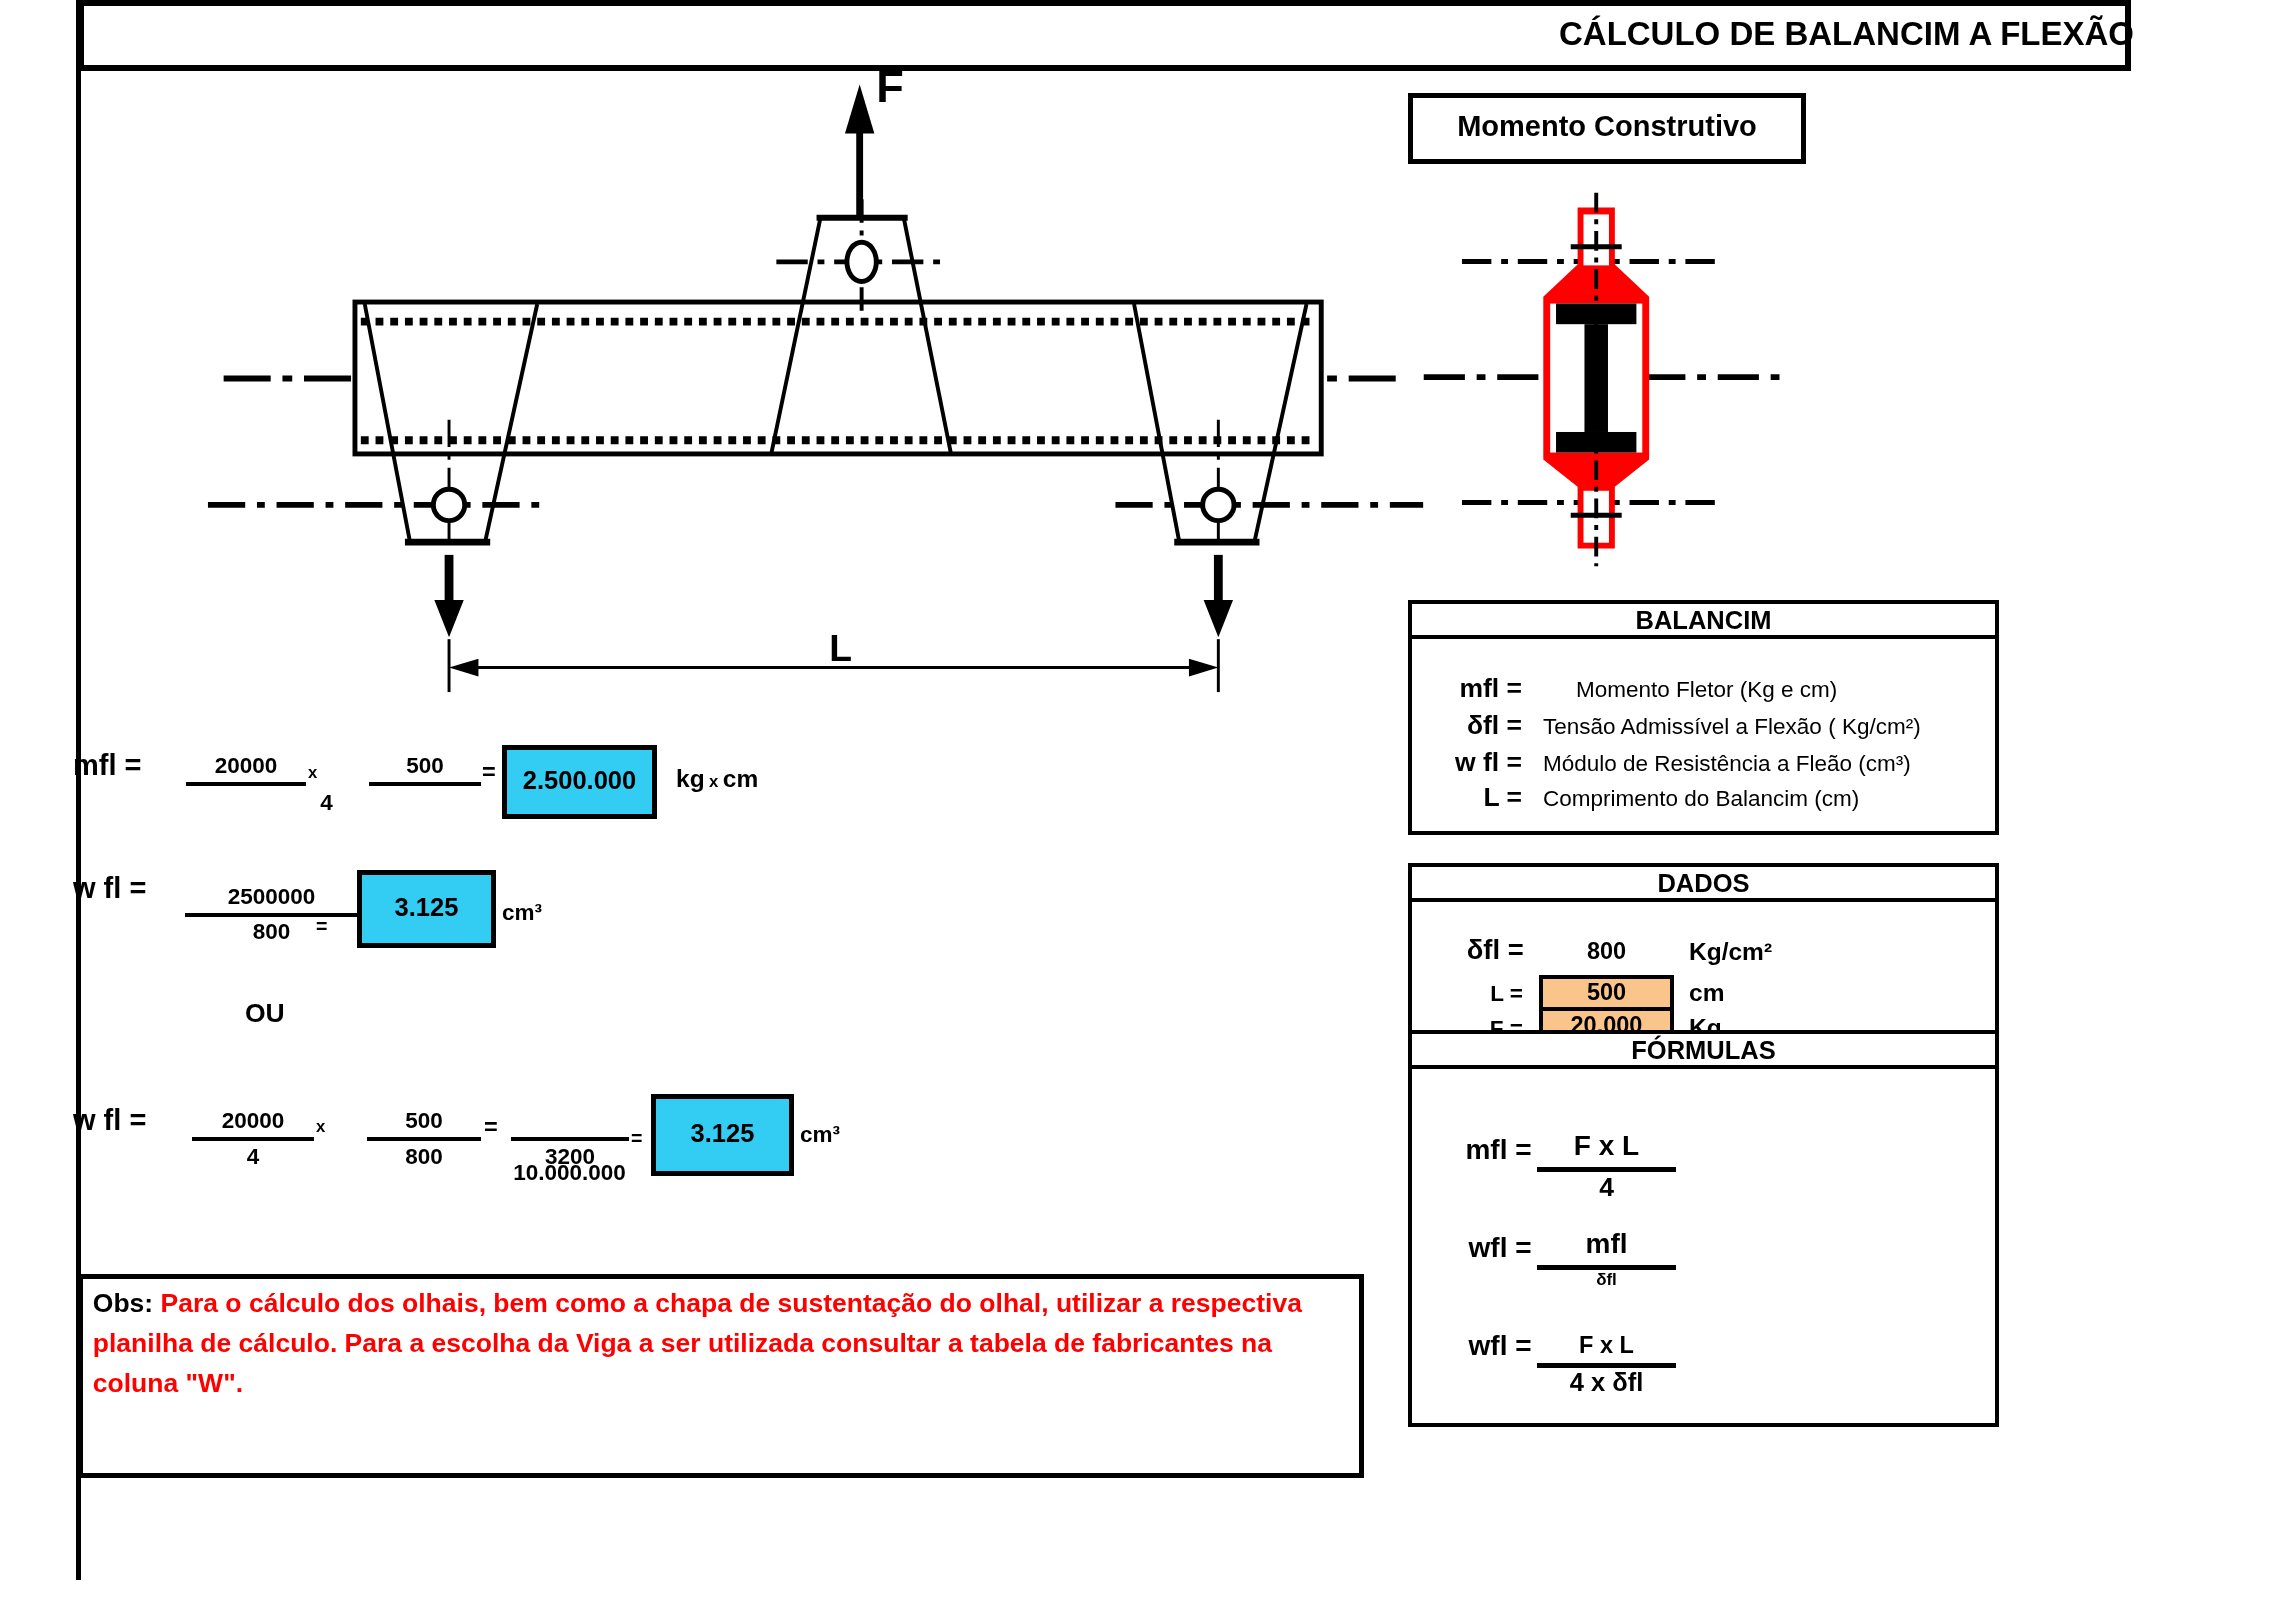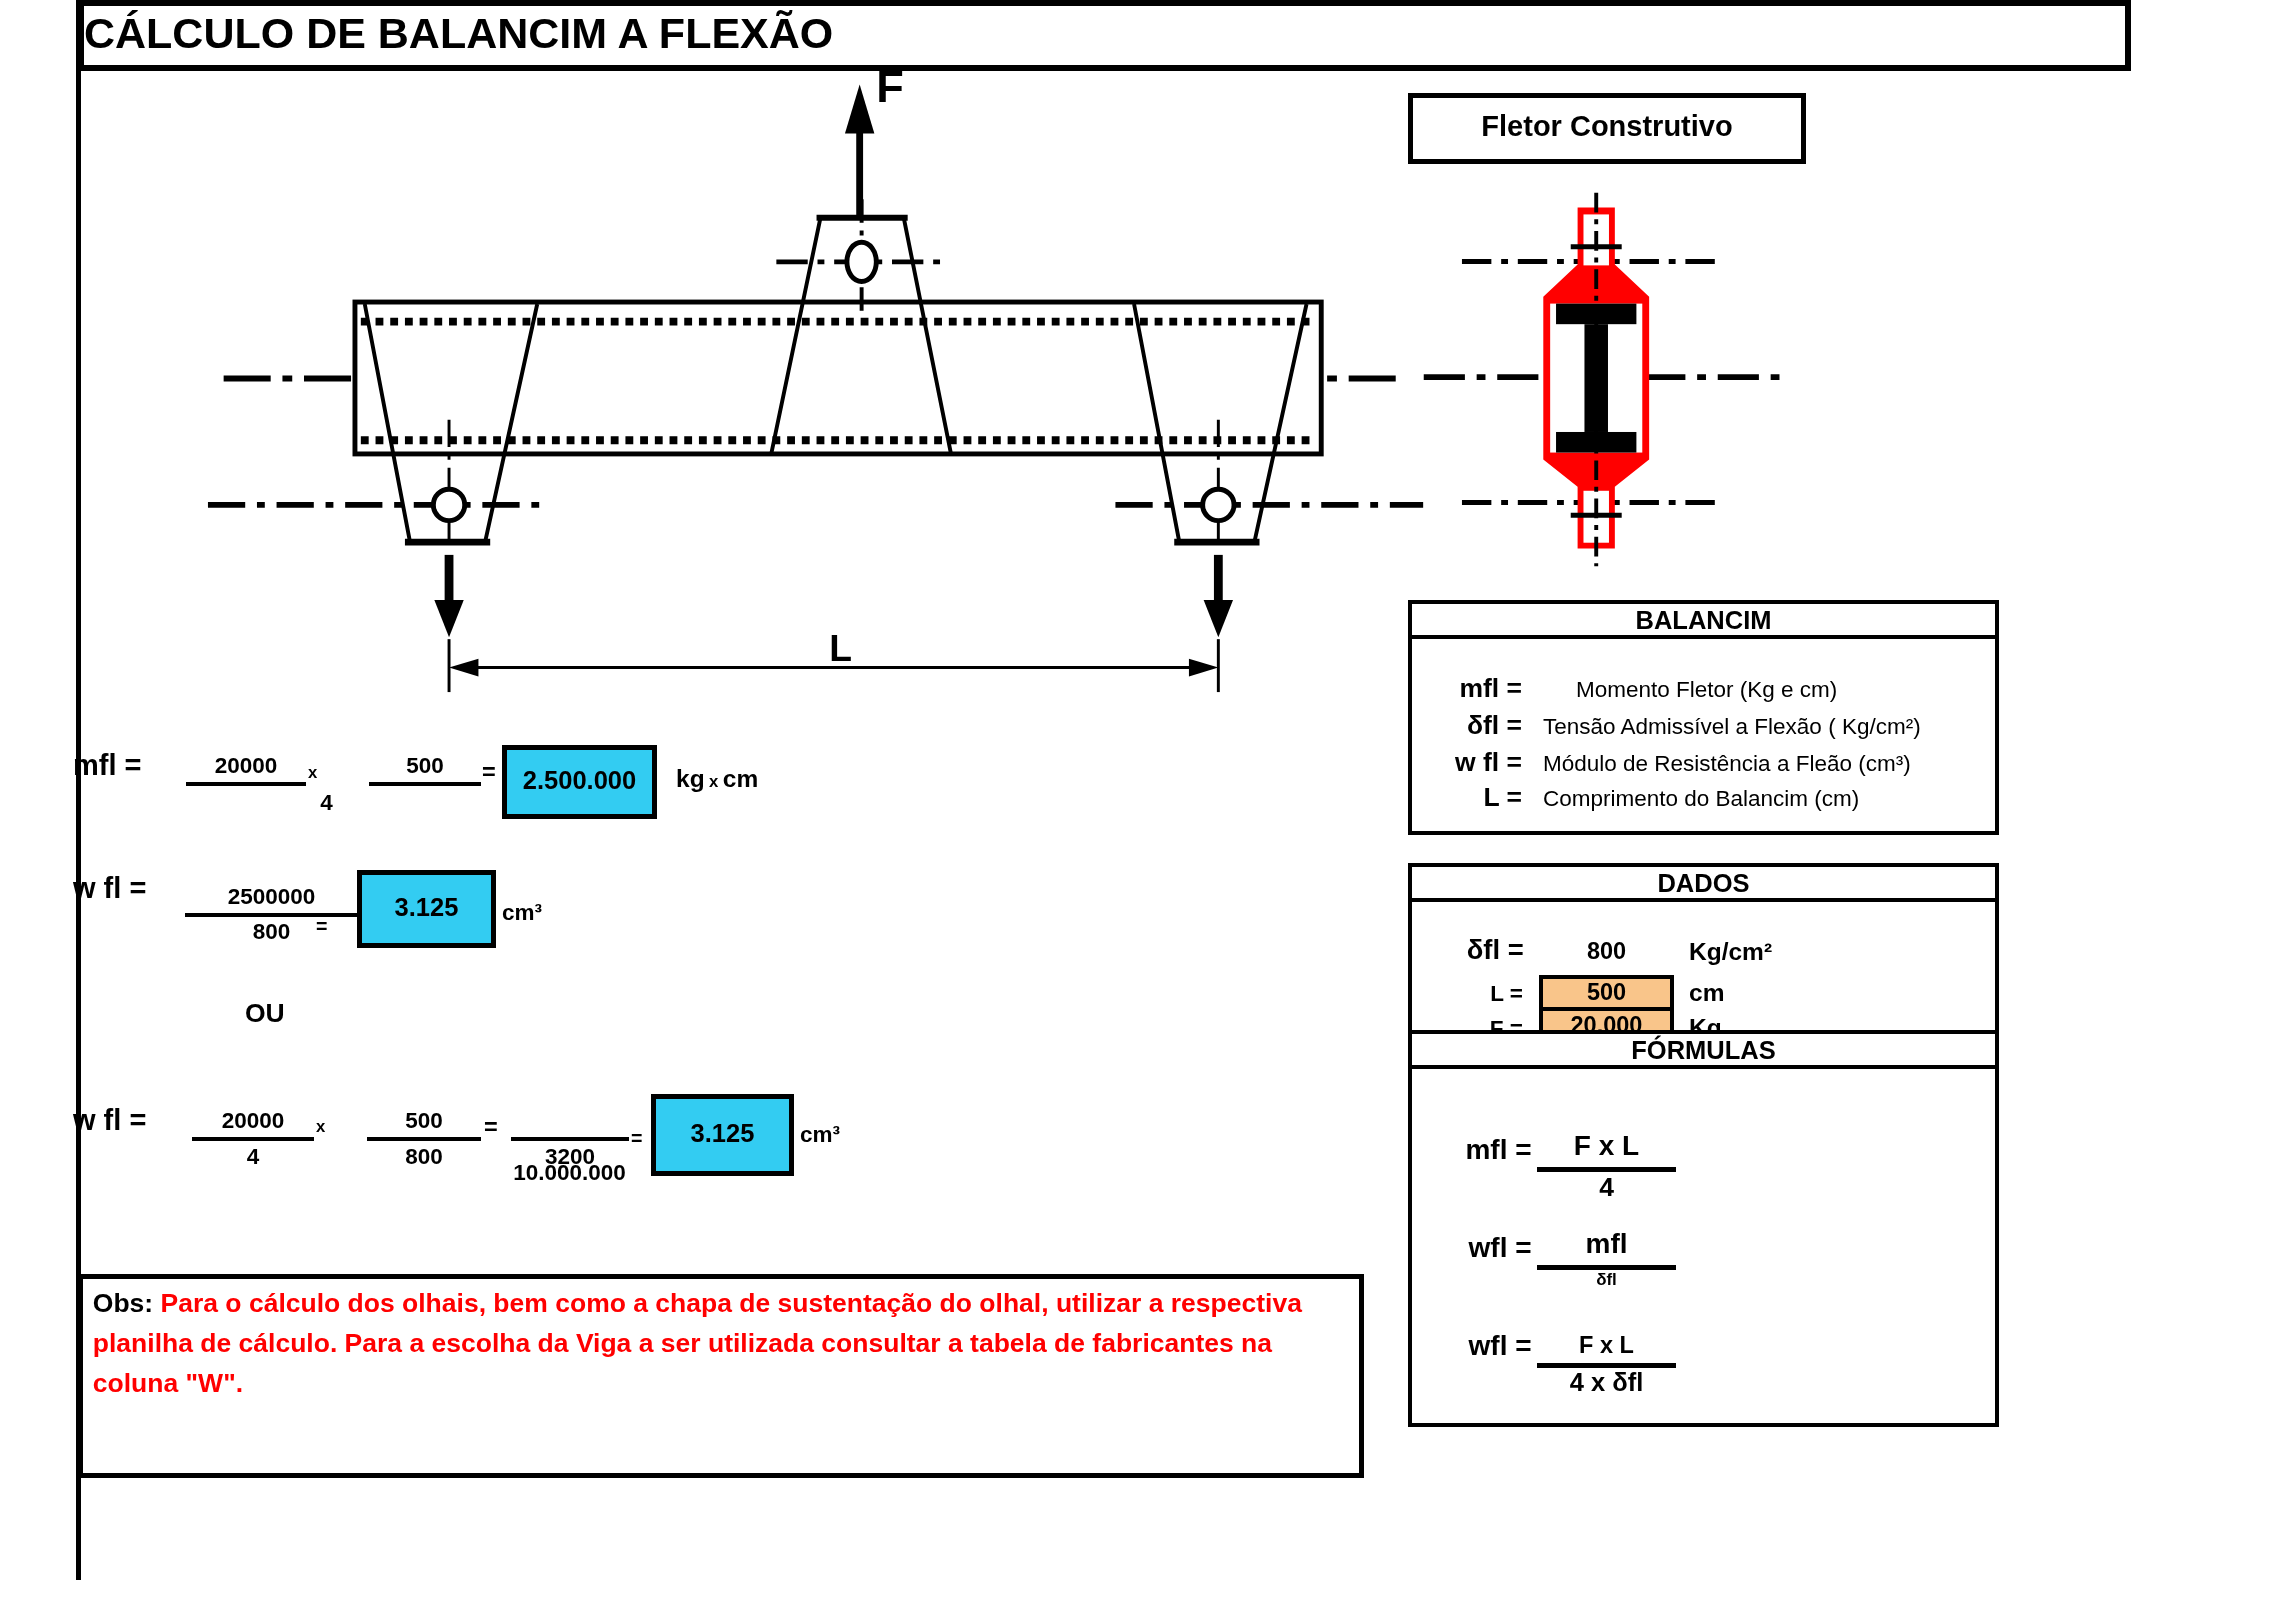--- a/index.html
+++ b/index.html
@@ -11,21 +11,21 @@
   body{
     width:2293px;height:1621px;position:relative;background:#fff;
     font-family:"Liberation Sans",sans-serif;color:#000;overflow:hidden;
   }
   .abs{position:absolute;}
   .b{font-weight:bold;}
 
   
   .left-rule{left:76px;top:0;width:4.9px;height:1580px;background:#000;}
   .title-bar{left:78px;top:0;width:2053px;height:71px;border:6.9px solid #000;background:#fff;}
-  .title-bar .t{width:100%;height:100%;line-height:55px;text-align:left;font-size:43px;font-weight:bold;}
+  .title-bar .t{width:100%;height:100%;line-height:55px;text-align:right;font-size:33px;font-weight:bold;margin-left:9px;}
 
   
   .detail-box{left:1408px;top:93px;width:398px;height:71px;border:5.9px solid #000;}
   .detail-box .t{width:100%;height:100%;line-height:57px;text-align:center;font-size:29px;font-weight:bold;}
 
   
   .panel{left:1408px;width:591px;border:4.9px solid #000;background:#fff;}
   .panel .hd{width:100%;height:35px;border-bottom:4.9px solid #000;text-align:center;
              font-size:25.5px;font-weight:bold;line-height:32px;}
   .legend-box{top:600px;height:235px;}
@@ -106,21 +106,21 @@
 
   <line x1="458" y1="652" x2="458" y2="706" stroke="#000" stroke-width="3"></line>
   <line x1="1243" y1="652" x2="1243" y2="706" stroke="#000" stroke-width="3"></line>
   <line x1="486" y1="681" x2="1215" y2="681" stroke="#000" stroke-width="3"></line>
   <polygon points="458,681 488,672 488,690" fill="#000"></polygon>
   <polygon points="1243,681 1213,672 1213,690" fill="#000"></polygon>
   <text x="846" y="674" font-size="38" font-weight="bold">L</text>
 </svg>
 
 <div class="abs detail-box">
-  <div class="t">Fletor Construtivo</div>
+  <div class="t">Momento Construtivo</div>
 </div>
 
 <svg class="abs" style="left:1411px;top:176px;" width="392" height="412" viewBox="1440 180 400 420">
   <line x1="1492" y1="267" x2="1756" y2="267" stroke="#000" stroke-width="5" stroke-dasharray="30 10 7 10"></line>
   <line x1="1453" y1="385" x2="1820" y2="385" stroke="#000" stroke-width="6" stroke-dasharray="42 12 9 12"></line>
   <line x1="1492" y1="513" x2="1756" y2="513" stroke="#000" stroke-width="5" stroke-dasharray="30 10 7 10"></line>
   <polygon points="1610,212 1648,212 1648,270 1683,303 1683,469 1648,497 1648,560 1610,560 1610,497 1575,469 1575,303 1610,270" style="fill:var(--red,#f00)"></polygon>
   <rect x="1616" y="219" width="26" height="52" fill="#fff"></rect>
   <rect x="1582" y="310" width="94" height="152" fill="#fff"></rect>
   <rect x="1616" y="501" width="26" height="53" fill="#fff"></rect>

